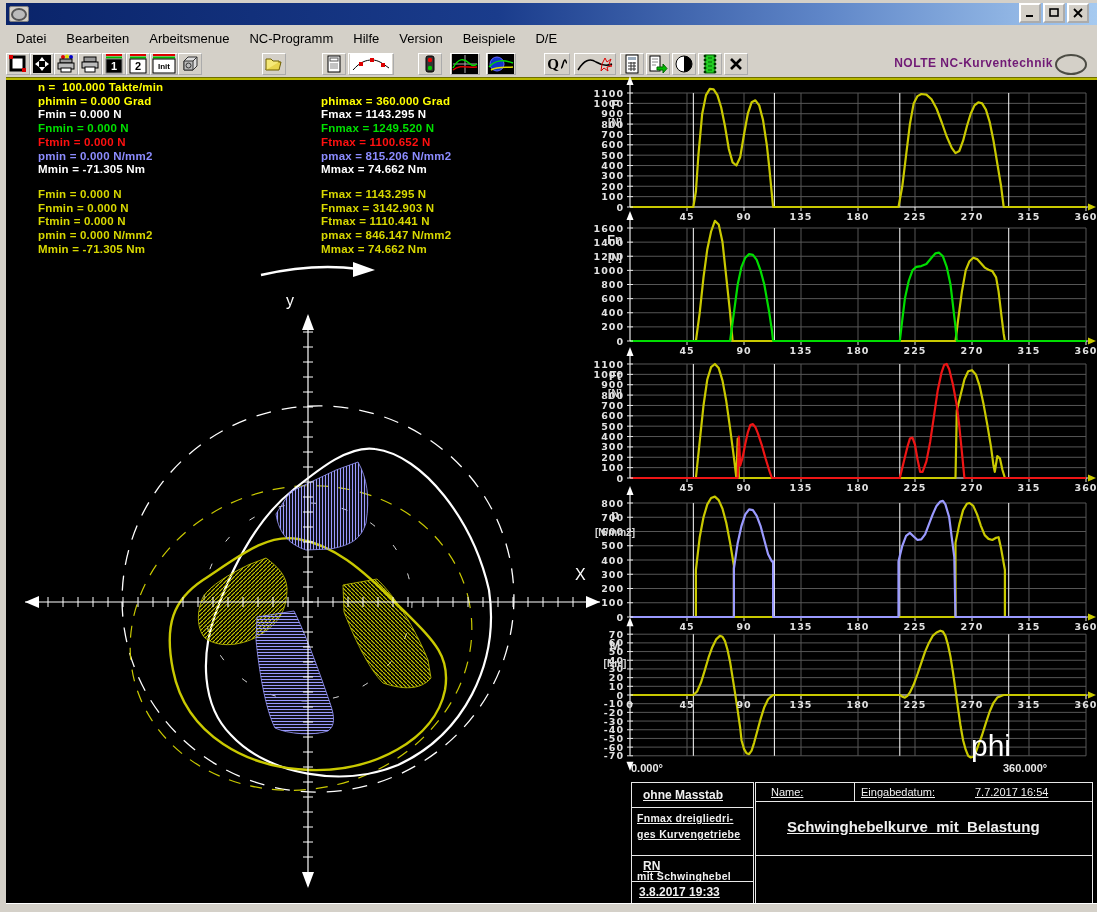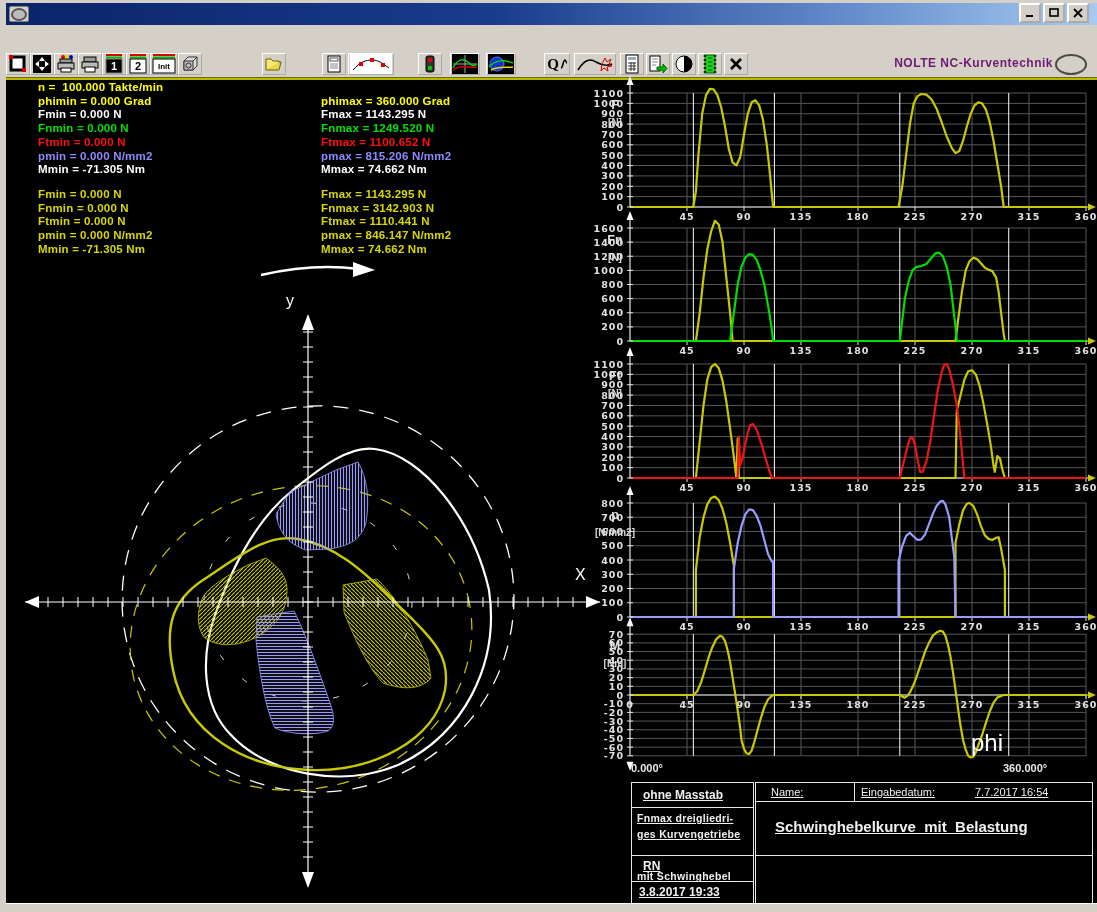--- a/index.html
+++ b/index.html
@@ -27,26 +27,26 @@
   
   #canvas{left:3px;top:80px;width:1091px;height:823px;background:#000;}
   #bottomstrip{left:3px;top:903px;width:1091px;height:9px;background:#d4d0c8;border-top:1px solid #fff;}
   
   .mcol{position:absolute;font:bold 11.5px "Liberation Sans",sans-serif;line-height:13.7px;letter-spacing:.2px;white-space:pre;}
   
   text.tick{font:bold 9.5px "DejaVu Sans",sans-serif;fill:#e2e2e2;letter-spacing:1px;}
   text.clab{font:bold 12.5px "Liberation Sans",sans-serif;fill:#e0e0e0;}
   text.cunit{font:bold 10px "Liberation Sans",sans-serif;fill:#d8d8d8;}
   .lbl{position:absolute;color:#fff;}
-  #phi-label{font-size:24px;color:#fff;}
+  #phi-label{font-size:30px;color:#fff;}
   .deg-label{font:bold 11px "Liberation Sans",sans-serif;color:#e8e8e8;}
   
   .tbk{position:absolute;color:#f0f0f0;text-decoration:underline;}
   .tbk-line{position:absolute;background:#e8e8e8;}
-  #drawing-title{font:bold 15px "Liberation Sans",sans-serif;}
+  #drawing-title{font:bold 15px "Liberation Sans",sans-serif;margin-left:12px;}
 </style>
 </head>
 <body>
 
 <div id="win">
 
   <div id="titlebar" class="abs">
     <span id="title-icon">
         <i></i>
       </span>
@@ -62,20 +62,30 @@
           <rect x="1" y="1" width="8" height="7" fill="none" stroke="#000" stroke-width="1.6"></rect>
         </svg>
       </div>
     <div class="winbtn">
         <svg width="10" height="10">
           <path d="M1,1L9,9M9,1L1,9" stroke="#000" stroke-width="1.8"></path>
         </svg>
       </div>
   </div>
 
+  <div id="menubar" class="abs">
+      <div class="menu-item">Datei</div>
+      <div class="menu-item">Bearbeiten</div>
+      <div class="menu-item">Arbeitsmenue</div>
+      <div class="menu-item">NC-Programm</div>
+      <div class="menu-item">Hilfe</div>
+      <div class="menu-item">Version</div>
+      <div class="menu-item">Beispiele</div>
+      <div class="menu-item">D/E</div>
+    </div>
 
   <div id="toolbar" class="abs">
     <div class="tb">
         <svg width="20" height="20">
           <rect x="3" y="3" width="13" height="13" fill="#fff" stroke="#000" stroke-width="3"></rect>
           <rect x="1" y="1" width="4" height="4" fill="#d00"></rect>
           <rect x="14" y="14" width="4" height="4" fill="#d00"></rect>
         </svg>
       </div>
     <div class="tb">

